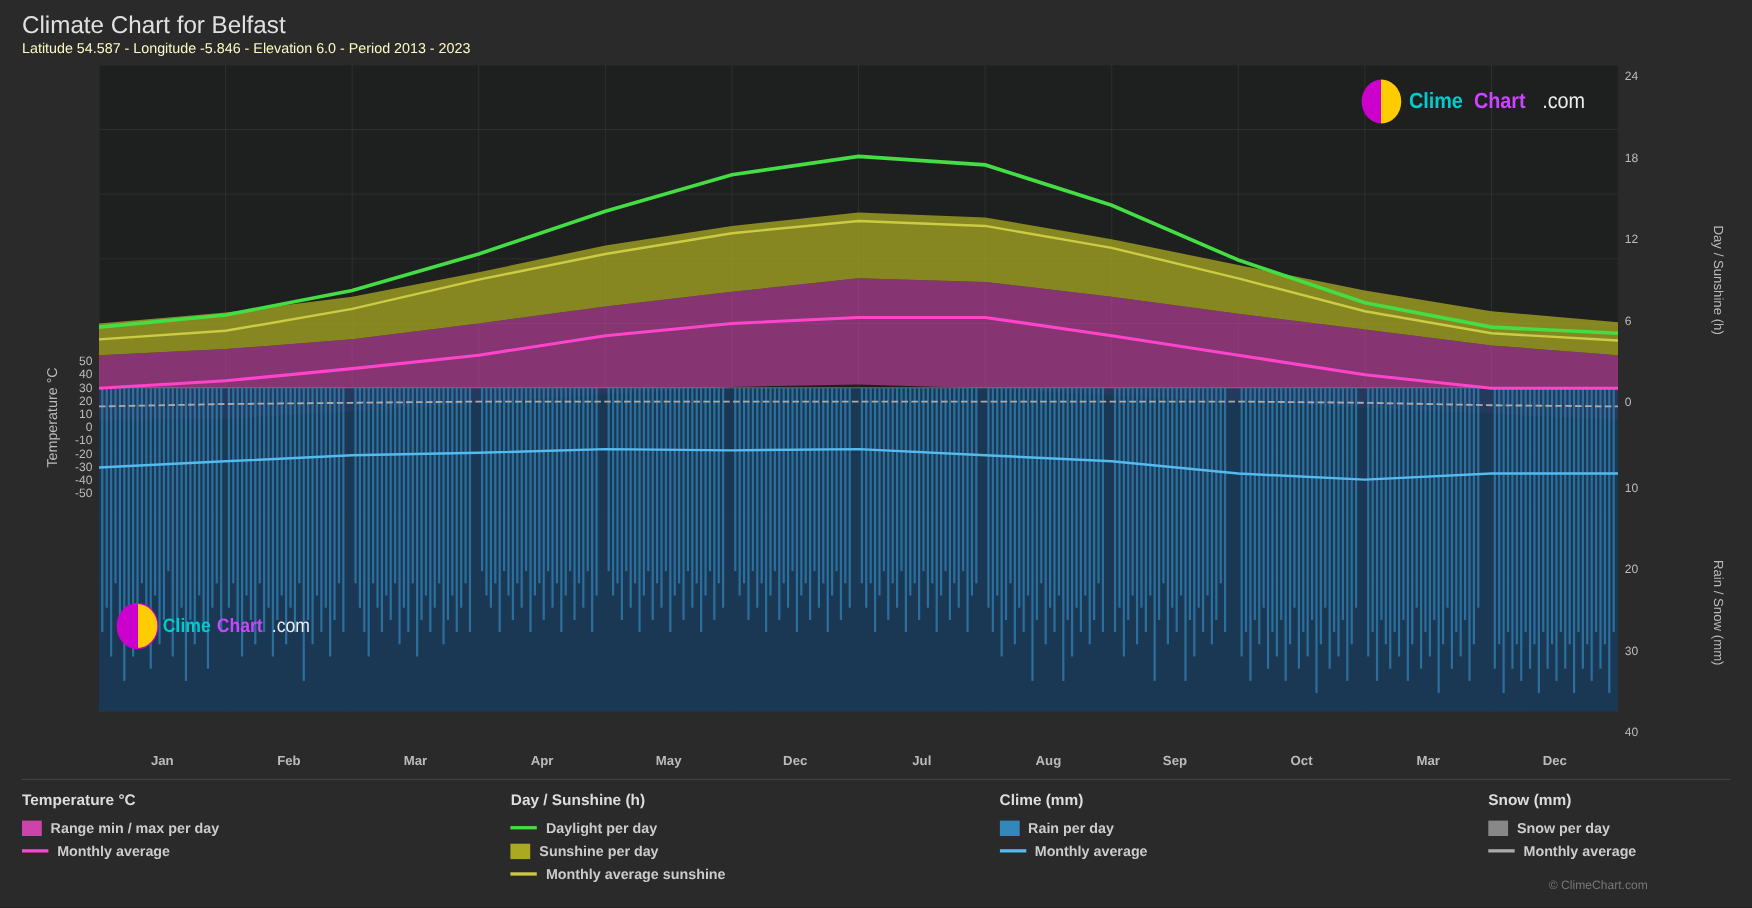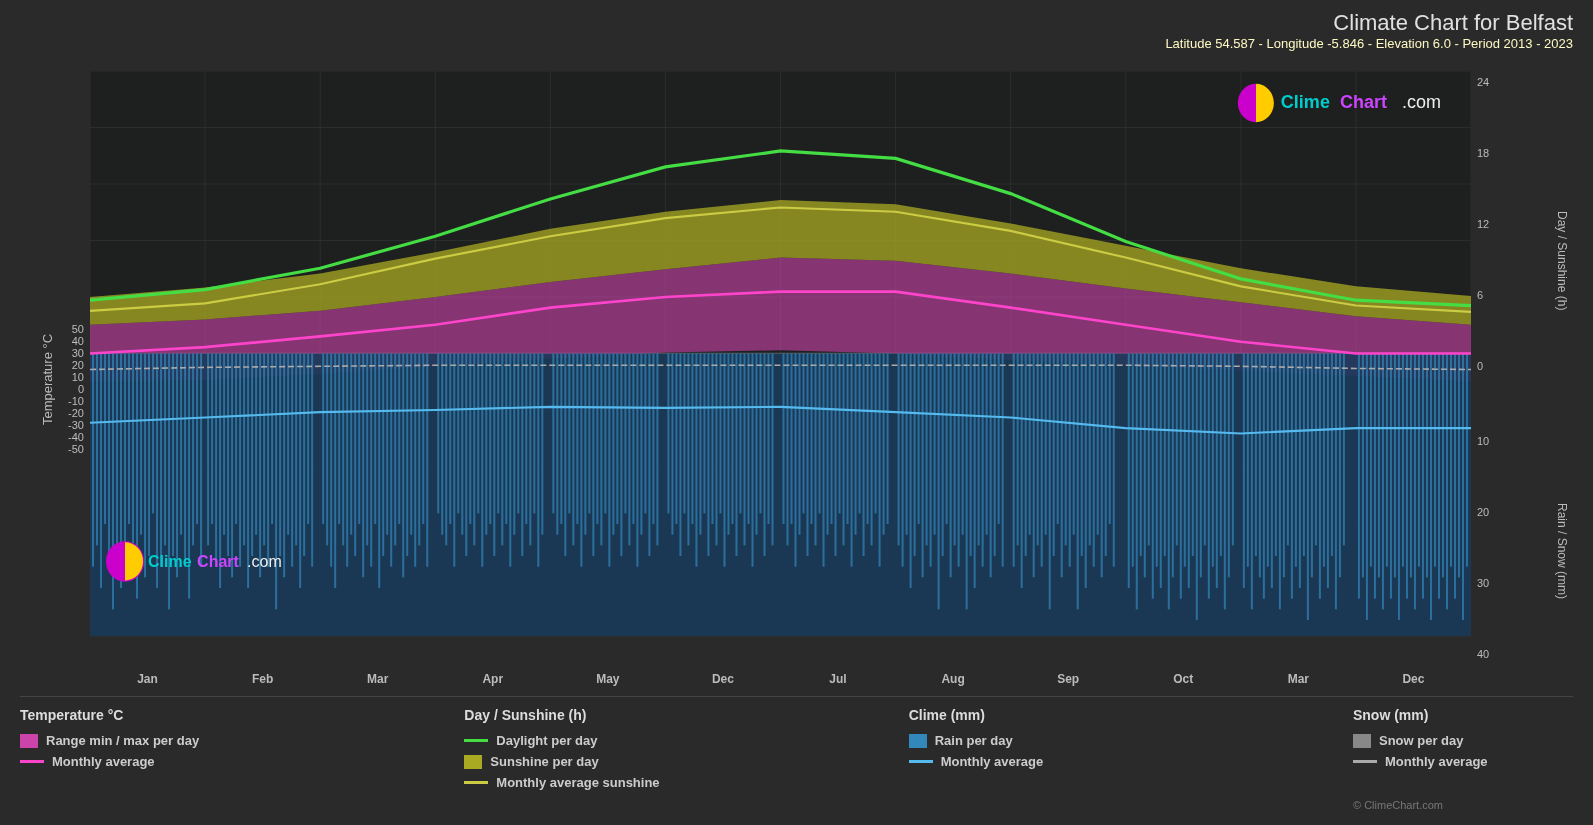--- a/index.html
+++ b/index.html
@@ -13,22 +13,22 @@
     }
     .page-container {
       width: 1593px;
       height: 825px;
       background: #2a2a2a;
       display: flex;
       flex-direction: column;
       padding: 10px 20px 10px 20px;
     }
     .header {
-      text-align: right;
-      margin-bottom: 16px;
+      text-align: left;
+      margin-bottom: 4px;
     }
     .header h1 {
       color: #e0e0e0;
       font-size: 22px;
       font-weight: normal;
     }
     .header .subtitle {
       color: #fef9c3;
       font-size: 13px;
     }
@@ -660,16 +660,16 @@
     <div class="legend-col">
       <div class="legend-col-title">Snow (mm)</div>
       <div class="legend-item">
         <span class="legend-swatch" style="background:#888888;"></span>
         <span>Snow per day</span>
       </div>
       <div class="legend-item">
         <span class="legend-line" style="background:#aaaaaa;"></span>
         <span>Monthly average</span>
       </div>
-      <div style="margin-top: 24px; font-size:11px; color:#777; text-align:left; padding-right:20px;">© ClimeChart.com</div>
+      <div style="margin-top: 12px; font-size:11px; color:#777; text-align:center; padding-right:20px;">© ClimeChart.com</div>
     </div>
   </div>
 </div>
 
 </body></html>

